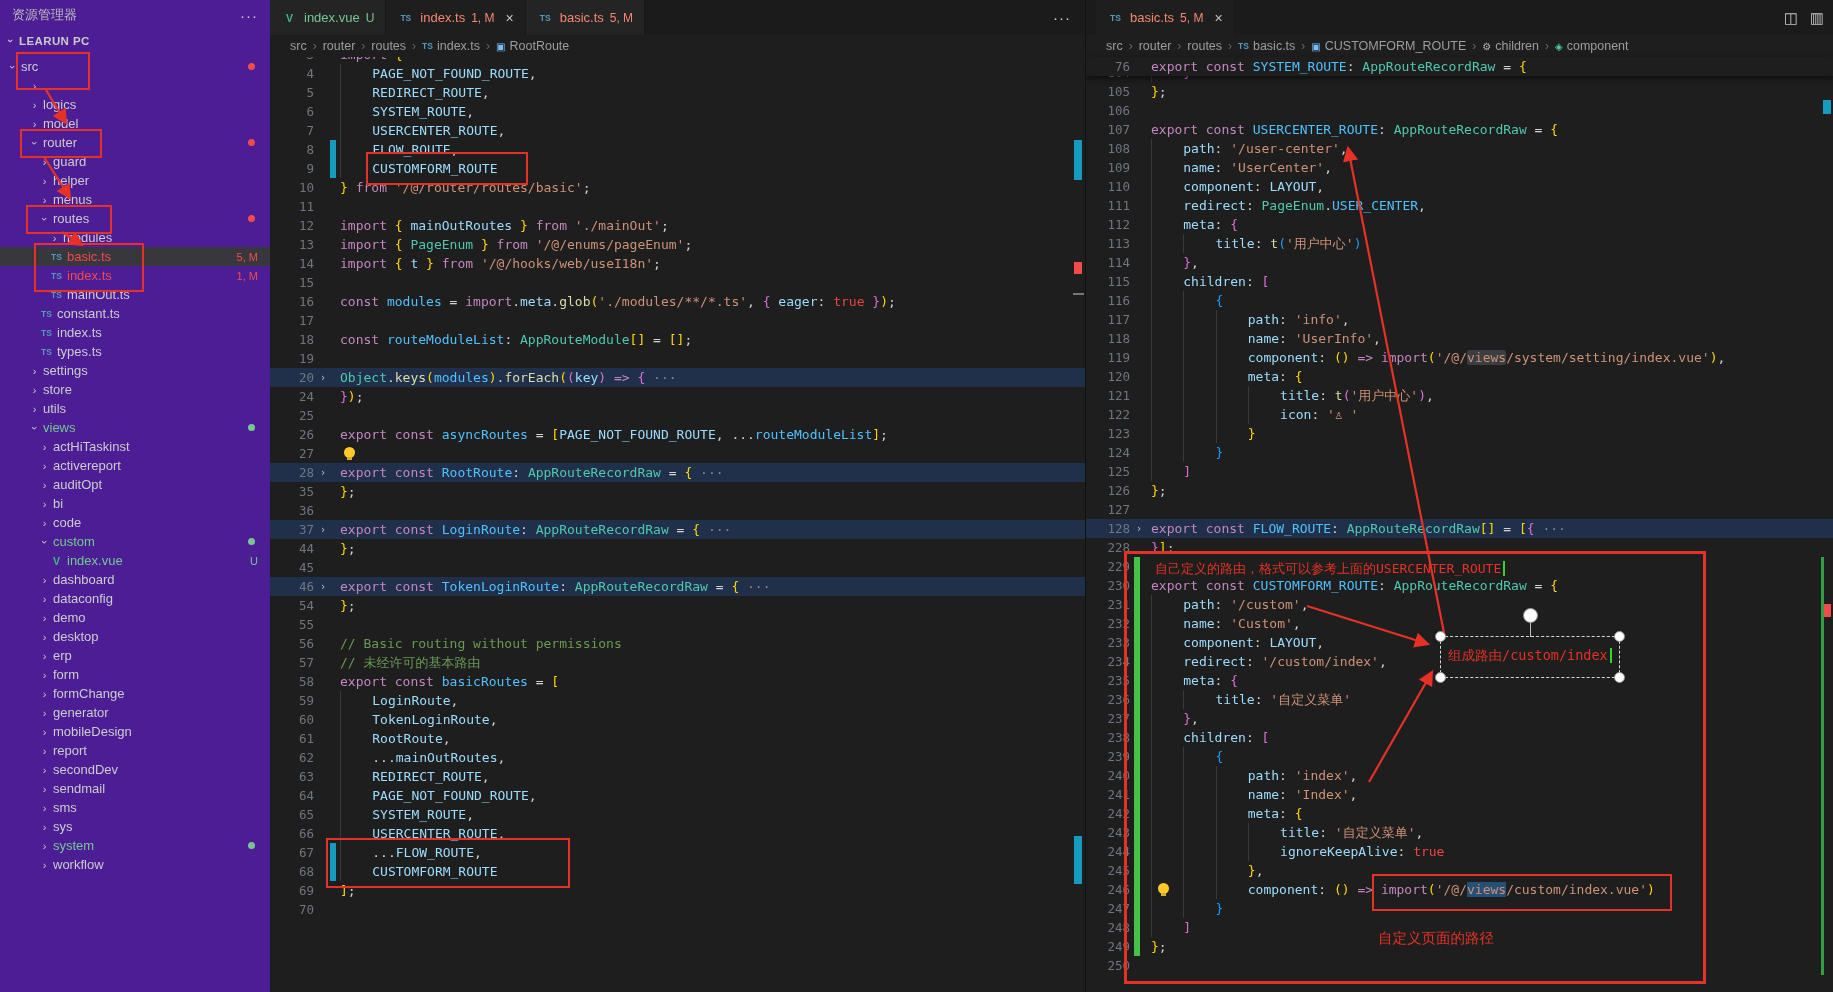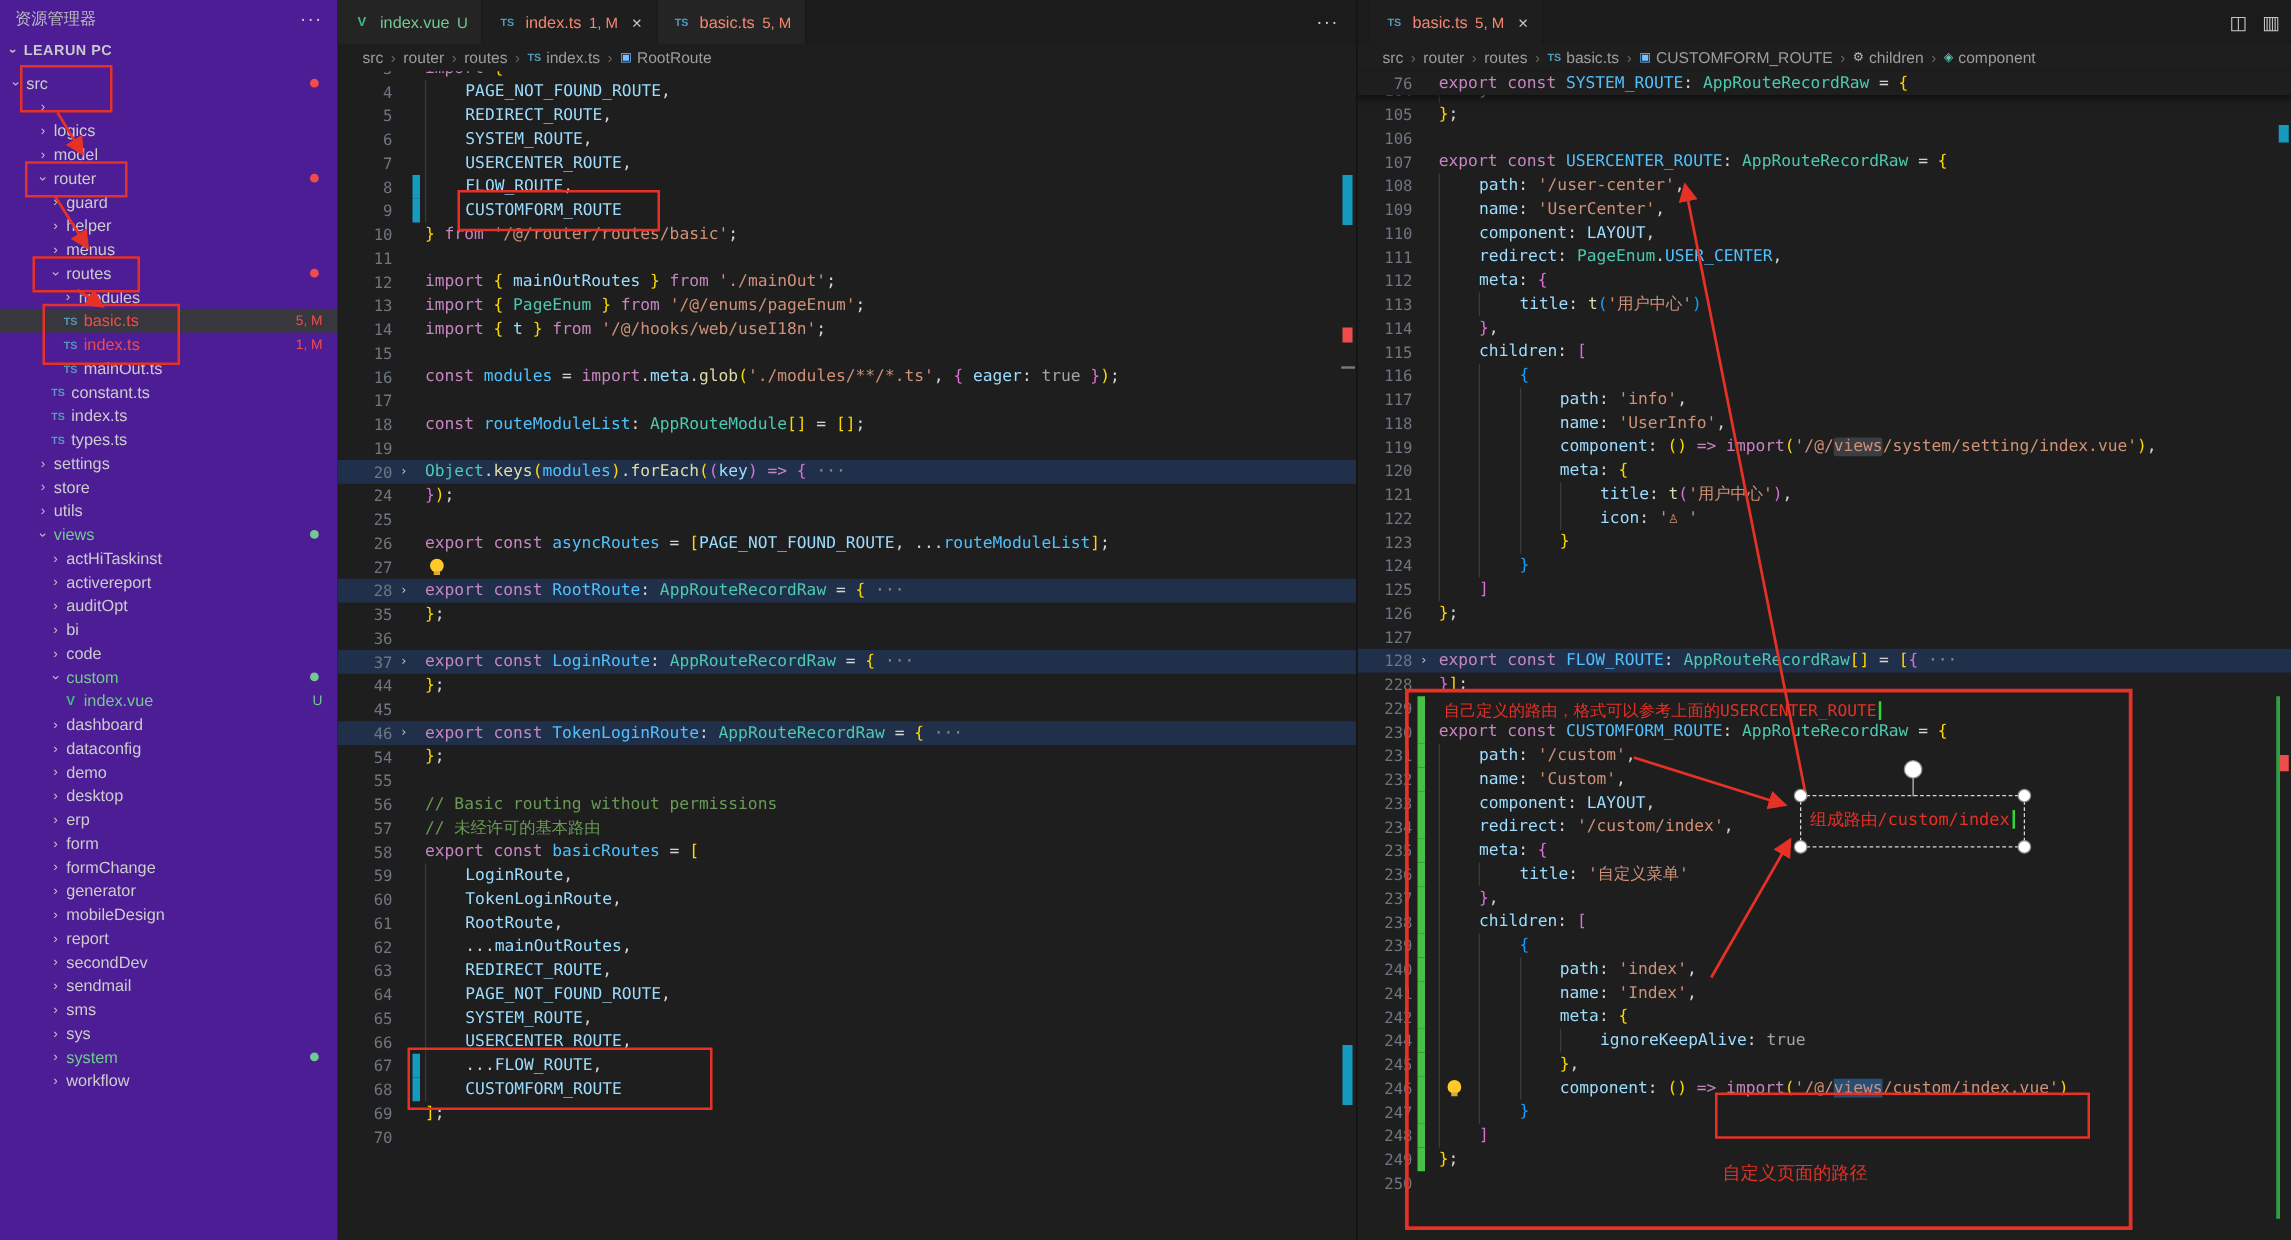--- a/index.html
+++ b/index.html
@@ -68,21 +68,21 @@
   #right .gitbar{left:48px;}
   .gitbar.m{background:#159bc0;}
   .gitbar.a{background:#46c146;}
   .ct{position:absolute;top:0;}
   #mid .ct{left:70px;}
   #right .ct{left:65px;}
   .g{display:inline-block;width:31.28px;height:19px;border-left:1px solid #3a3a3a;vertical-align:top;}
   .tk{white-space:pre;}
   .k{color:#c586c0;} .v{color:#9cdcfe;margin-top:32px;} .c{color:#4fc1ff;} .t{color:#4ec9b0;}
   .s{color:#ce9178;} .m{color:#6a9955;} .f{color:#dcdcaa;} .p{color:#d4d4d4;}
-  .b1{color:#ffd700;} .b2{color:#da70d6;} .b3{color:#179fff;} .bl{color:#a3a3a3;}
+  .b1{color:#ffd700;} .b2{color:#da70d6;} .b3{color:#179fff;} .bl{color:#ef4444;}
   .d{color:#8a8a8a;}
   .wh{background:#3a3d41;border-radius:2px;}
   .ws{background:#264f78;}
   .bulb{position:absolute;top:3px;width:11px;height:11px;border-radius:50%;background:#ffca28;}
   .bulb:after{content:"";position:absolute;left:3px;top:10px;width:5px;height:3px;background:#d8ad35;}
   #mid .bulb{left:74px;}
   #right .bulb{left:72px;}
   .sticky{position:absolute;top:57px;left:0;right:0;height:19px;background:#1e1e1e;box-shadow:0 3px 6px rgba(0,0,0,.5);z-index:6;font-family:"DejaVu Sans Mono",monospace;font-size:13px;line-height:19px;}
 
   
@@ -485,20 +485,21 @@
         <div class="row"><span class="ln">233</span><span class="gitbar a"></span><span class="ct"><span class="g">&nbsp;</span><span class="tk v">component</span><span class="tk p">: </span><span class="tk v">LAYOUT</span><span class="tk p">,</span></span></div>
         <div class="row"><span class="ln">234</span><span class="gitbar a"></span><span class="ct"><span class="g">&nbsp;</span><span class="tk v">redirect</span><span class="tk p">: </span><span class="tk s">'/custom/index'</span><span class="tk p">,</span></span></div>
         <div class="row"><span class="ln">235</span><span class="gitbar a"></span><span class="ct"><span class="g">&nbsp;</span><span class="tk v">meta</span><span class="tk p">: </span><span class="tk b2">{</span></span></div>
         <div class="row"><span class="ln">236</span><span class="gitbar a"></span><span class="ct"><span class="g">&nbsp;</span><span class="g">&nbsp;</span><span class="tk v">title</span><span class="tk p">: </span><span class="tk s">'自定义菜单'</span></span></div>
         <div class="row"><span class="ln">237</span><span class="gitbar a"></span><span class="ct"><span class="g">&nbsp;</span><span class="tk b2">}</span><span class="tk p">,</span></span></div>
         <div class="row"><span class="ln">238</span><span class="gitbar a"></span><span class="ct"><span class="g">&nbsp;</span><span class="tk v">children</span><span class="tk p">: </span><span class="tk b2">[</span></span></div>
         <div class="row"><span class="ln">239</span><span class="gitbar a"></span><span class="ct"><span class="g">&nbsp;</span><span class="g">&nbsp;</span><span class="tk b3">{</span></span></div>
         <div class="row"><span class="ln">240</span><span class="gitbar a"></span><span class="ct"><span class="g">&nbsp;</span><span class="g">&nbsp;</span><span class="g">&nbsp;</span><span class="tk v">path</span><span class="tk p">: </span><span class="tk s">'index'</span><span class="tk p">,</span></span></div>
         <div class="row"><span class="ln">241</span><span class="gitbar a"></span><span class="ct"><span class="g">&nbsp;</span><span class="g">&nbsp;</span><span class="g">&nbsp;</span><span class="tk v">name</span><span class="tk p">: </span><span class="tk s">'Index'</span><span class="tk p">,</span></span></div>
         <div class="row"><span class="ln">242</span><span class="gitbar a"></span><span class="ct"><span class="g">&nbsp;</span><span class="g">&nbsp;</span><span class="g">&nbsp;</span><span class="tk v">meta</span><span class="tk p">: </span><span class="tk b1">{</span></span></div>
+        <div class="row"><span class="ln">243</span><span class="gitbar a"></span><span class="ct"><span class="g">&nbsp;</span><span class="g">&nbsp;</span><span class="g">&nbsp;</span><span class="g">&nbsp;</span><span class="tk v">title</span><span class="tk p">: </span><span class="tk s">'自定义菜单'</span><span class="tk p">,</span></span></div>
         <div class="row"><span class="ln">244</span><span class="gitbar a"></span><span class="ct"><span class="g">&nbsp;</span><span class="g">&nbsp;</span><span class="g">&nbsp;</span><span class="g">&nbsp;</span><span class="tk v">ignoreKeepAlive</span><span class="tk p">: </span><span class="tk bl">true</span></span></div>
         <div class="row"><span class="ln">245</span><span class="gitbar a"></span><span class="ct"><span class="g">&nbsp;</span><span class="g">&nbsp;</span><span class="g">&nbsp;</span><span class="tk b1">}</span><span class="tk p">,</span></span></div>
         <div class="row"><span class="ln">246</span><span class="gitbar a"></span><span class="bulb"></span><span class="ct"><span class="g">&nbsp;</span><span class="g">&nbsp;</span><span class="g">&nbsp;</span><span class="tk v">component</span><span class="tk p">: </span><span class="tk b1">()</span><span class="tk k"> =&gt; </span><span class="tk k">import</span><span class="tk b1">(</span><span class="tk s">'/@/</span><span class="tk s ws">views</span><span class="tk s">/custom/index.vue'</span><span class="tk b1">)</span></span></div>
         <div class="row"><span class="ln">247</span><span class="gitbar a"></span><span class="ct"><span class="g">&nbsp;</span><span class="g">&nbsp;</span><span class="tk b3">}</span></span></div>
         <div class="row"><span class="ln">248</span><span class="gitbar a"></span><span class="ct"><span class="g">&nbsp;</span><span class="tk b2">]</span></span></div>
         <div class="row"><span class="ln">249</span><span class="gitbar a"></span><span class="ct"><span class="tk b1">}</span><span class="tk p">;</span></span></div>
         <div class="row"><span class="ln">250</span><span class="ct"></span></div>
       </div>
     <div class="mark" style="right:3px;top:100px;width:8px;height:14px;background:#159bc0;"></div>
     <div class="mark" style="right:3px;top:604px;width:8px;height:13px;background:#f14c4c;"></div>

